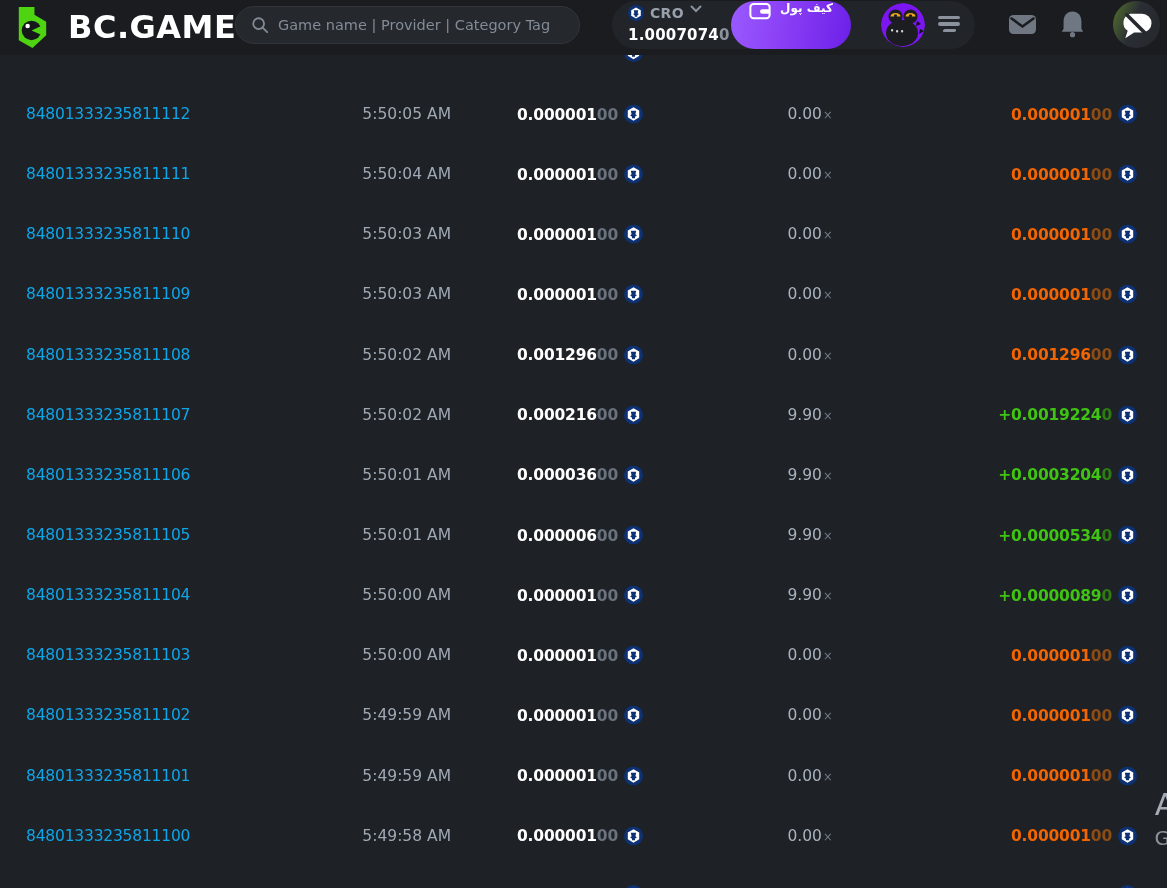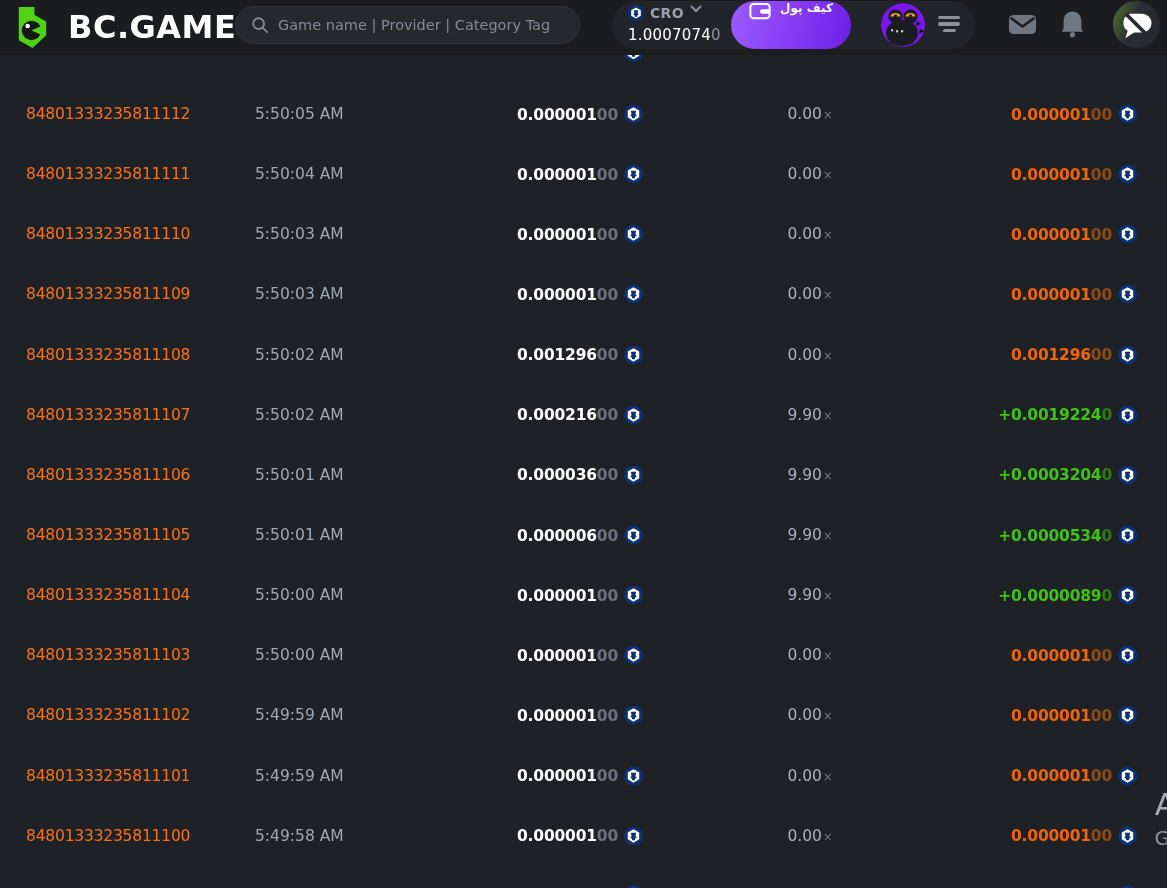--- a/index.html
+++ b/index.html
@@ -18,21 +18,21 @@
             padding:0 14px 0 15px; gap:9px; cursor:text; }
   .search svg { flex:0 0 auto; }
   .search .ph { color:#828b96; font-size:14.5px; white-space:nowrap; overflow:hidden; }
 
   .account-pill { position:absolute; left:612px; top:1px; width:363px; height:48px; border-radius:26px;
                   background:#212428; }
   .currency { position:absolute; left:16px; top:4px; width:104px; cursor:pointer; }
   .cur-top { display:flex; align-items:flex-start; gap:6px; height:19px; }
   .coin16 { width:16px; height:16px; display:block; }
   .cur-code { color:#98a1ac; font-size:14px; font-weight:700; letter-spacing:.3px; }
-  .cur-balance { color:#ffffff; font-size:15px; font-weight:400; margin-top:2px; letter-spacing:.2px; white-space:nowrap; }
+  .cur-balance { color:#ffffff; font-size:15px; font-weight:700; margin-top:2px; letter-spacing:.2px; white-space:nowrap; }
   .cur-balance .dim { color:#8a929d; }
 
   .wallet-btn { position:absolute; left:119px; top:0; width:120px; height:48px; border:none; border-radius:24px;
                 background:linear-gradient(100deg,#9a5bff 0%,#8a3ff5 45%,#6c20e8 100%);
                 display:flex; justify-content:center; gap:9px; cursor:pointer;
                 color:#fff; font-size:12px; font-weight:700; font-family:inherit; }
   .avatar { position:absolute; left:269px; top:2px; width:44px; height:44px; border-radius:50%; overflow:hidden; cursor:pointer; }
   .avatar svg { width:100%; height:100%; display:block; }
   .menu-icon { position:absolute; left:326px; top:15px; width:22px; height:18px; cursor:pointer; }
   .menu-icon span { display:block; height:3.2px; border-radius:2px; background:#8a929d; margin-bottom:3.2px; }
@@ -40,22 +40,22 @@
 
   .hbtn { position:absolute; cursor:pointer; }
   .hbtn-mail { left:1008px; top:13px; width:29px; height:23px; }
   .hbtn-bell { left:1060px; top:10px; width:25px; height:28px; }
   .chat-toggle { position:absolute; left:1113px; top:1px; width:47px; height:47px; cursor:pointer; }
 
   
   .table { position:absolute; top:84px; left:0; width:100%; z-index:10; }
   .row { position:relative; height:60.15px; width:100%; cursor:pointer; }
   .row > span { position:absolute; top:50%; transform:translateY(-50%); white-space:nowrap; }
-  .c-id   { left:26px;  color:#f97316; font-size:15.5px; letter-spacing:-0.2px; }
-  .c-time { left:255px; width:196px; text-align:left; color:#9fa9b4; font-size:15.5px; }
+  .c-id   { left:26px;  color:#0ea5e9; font-size:15.5px; letter-spacing:-0.2px; }
+  .c-time { left:255px; width:196px; text-align:right; color:#9fa9b4; font-size:15.5px; }
   .c-amount { right:524px; display:flex; align-items:center; font-weight:700; font-size:15.5px; letter-spacing:-0.2px; }
   .amt-main { color:#ffffff; }
   .amt-dim  { color:#69727d; }
   .c-mult { left:744px; width:132px; text-align:center; color:#a9b3bf; font-size:15.5px; }
   .m-x { color:#727c87; font-size:11.5px; margin-left:1px; }
   .c-payout { right:30px; display:flex; align-items:center; font-weight:700; font-size:15.5px; letter-spacing:-0.2px; }
   .row.loss .pay-main { color:#f16502; }
   .row.loss .pay-dim  { color:#8c4c16; }
   .row.win  .pay-main { color:#40c413; }
   .row.win  .pay-dim  { color:#2e7c11; }

